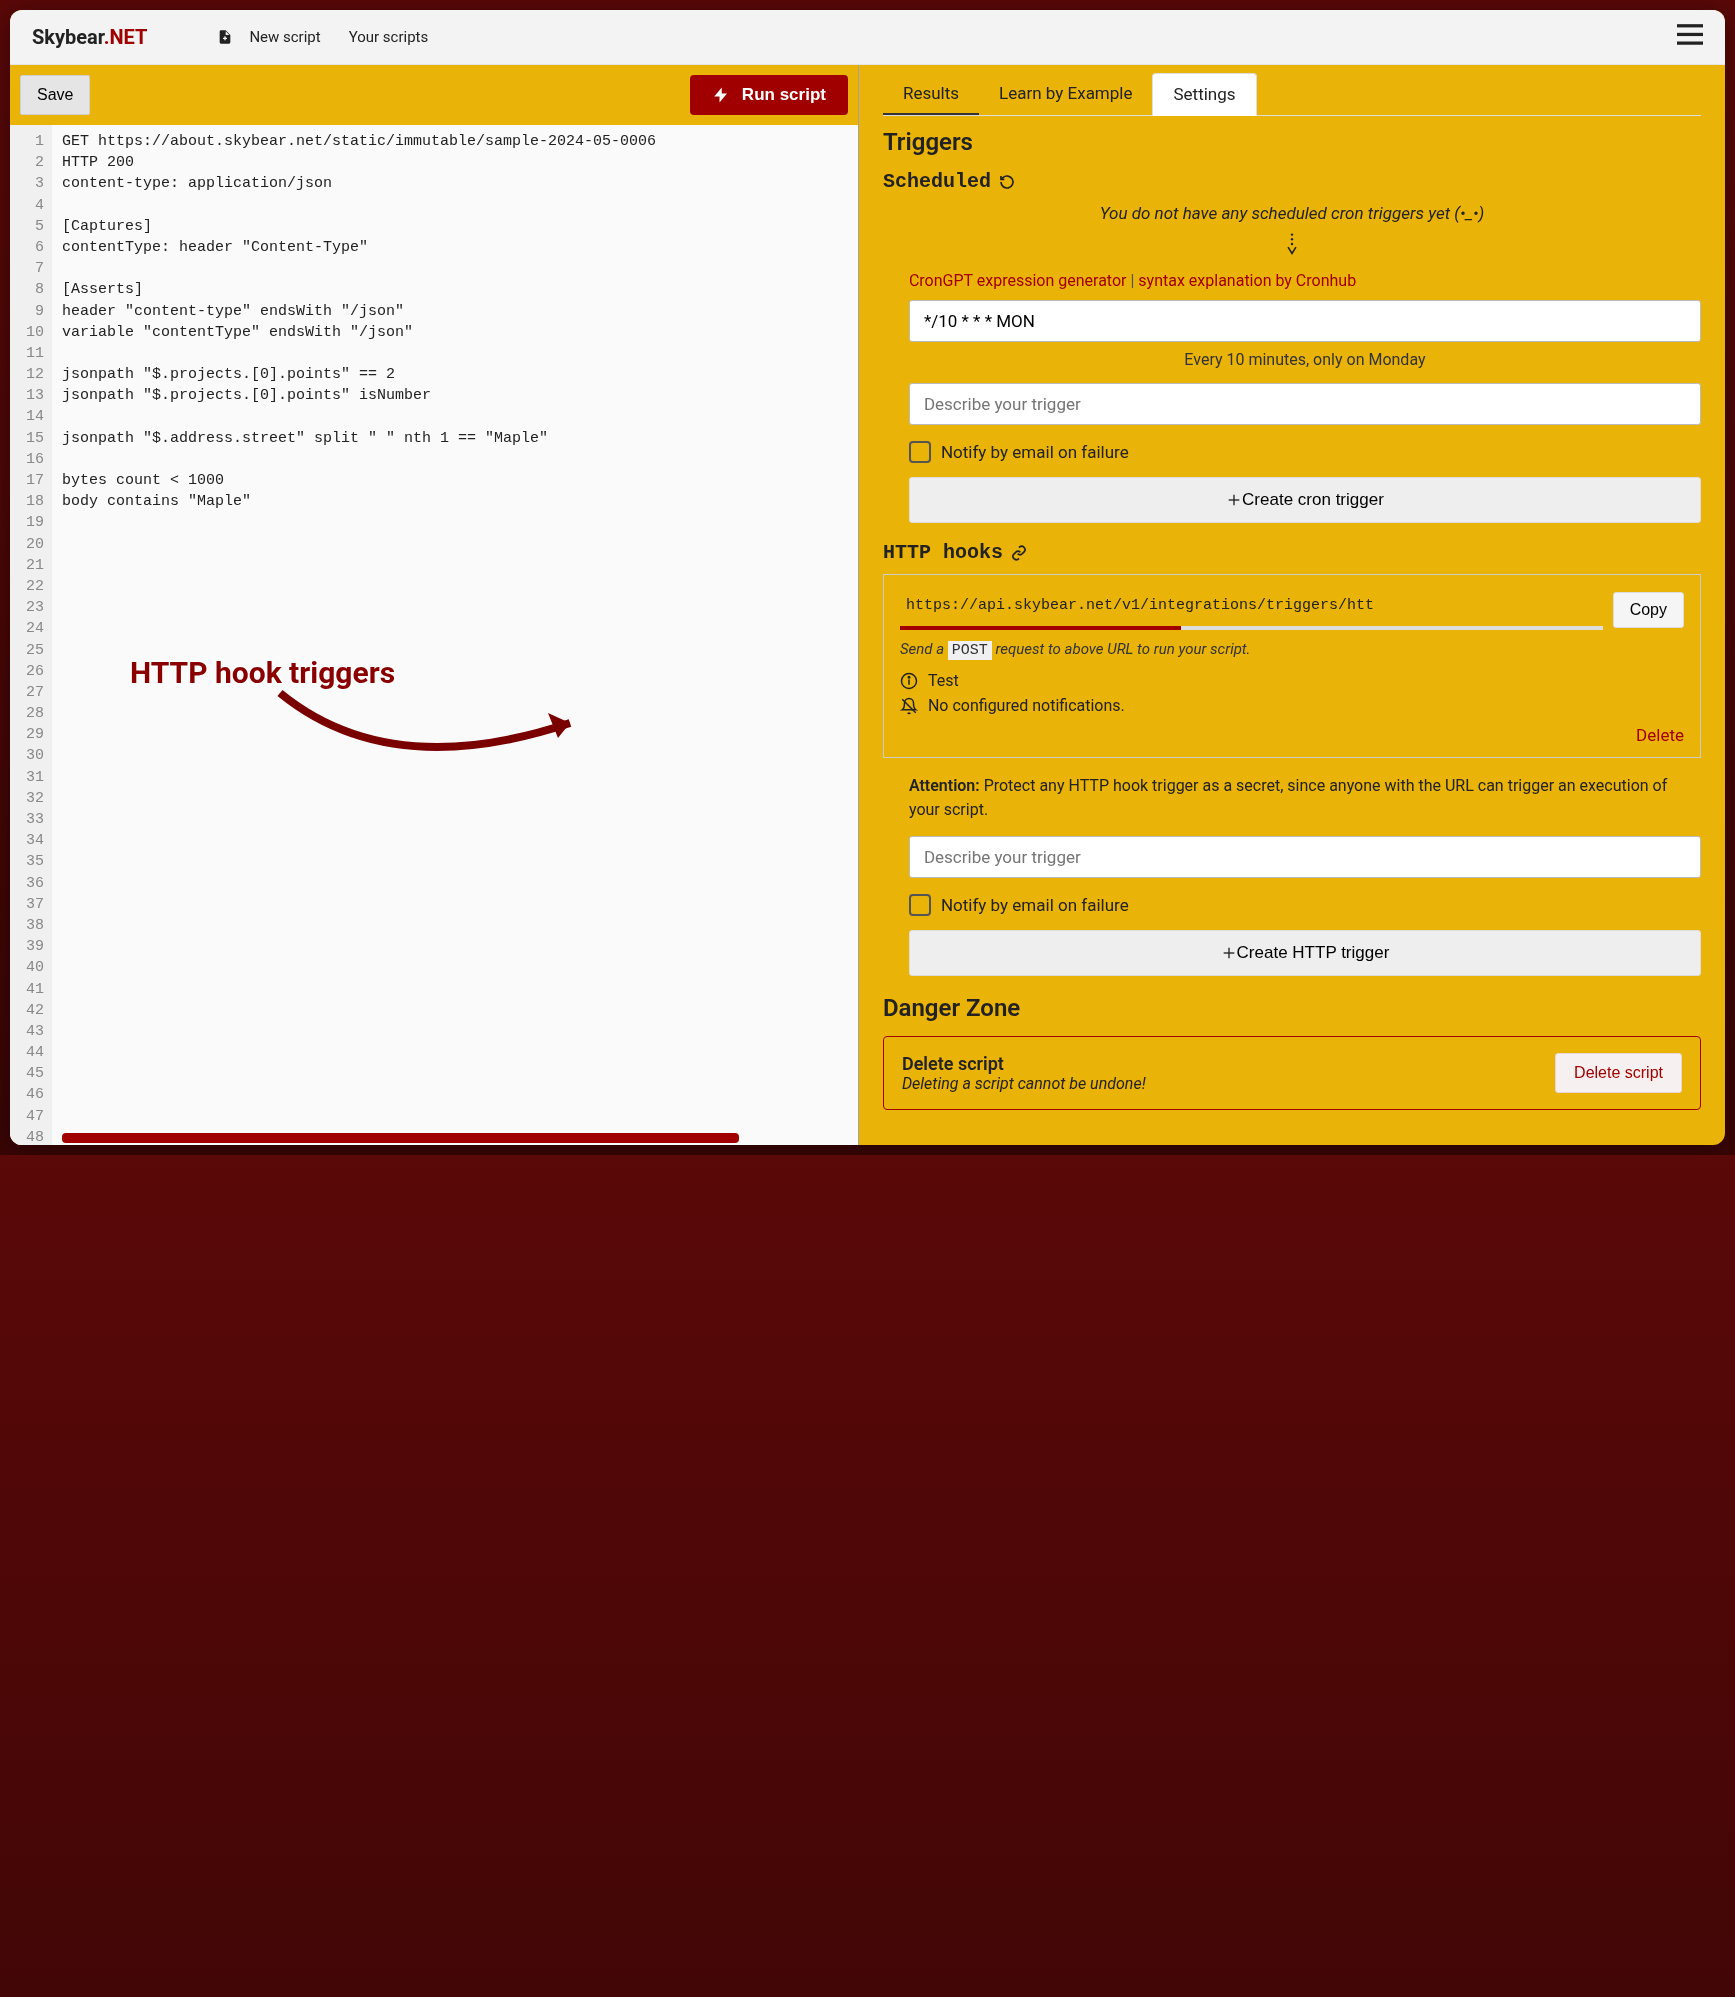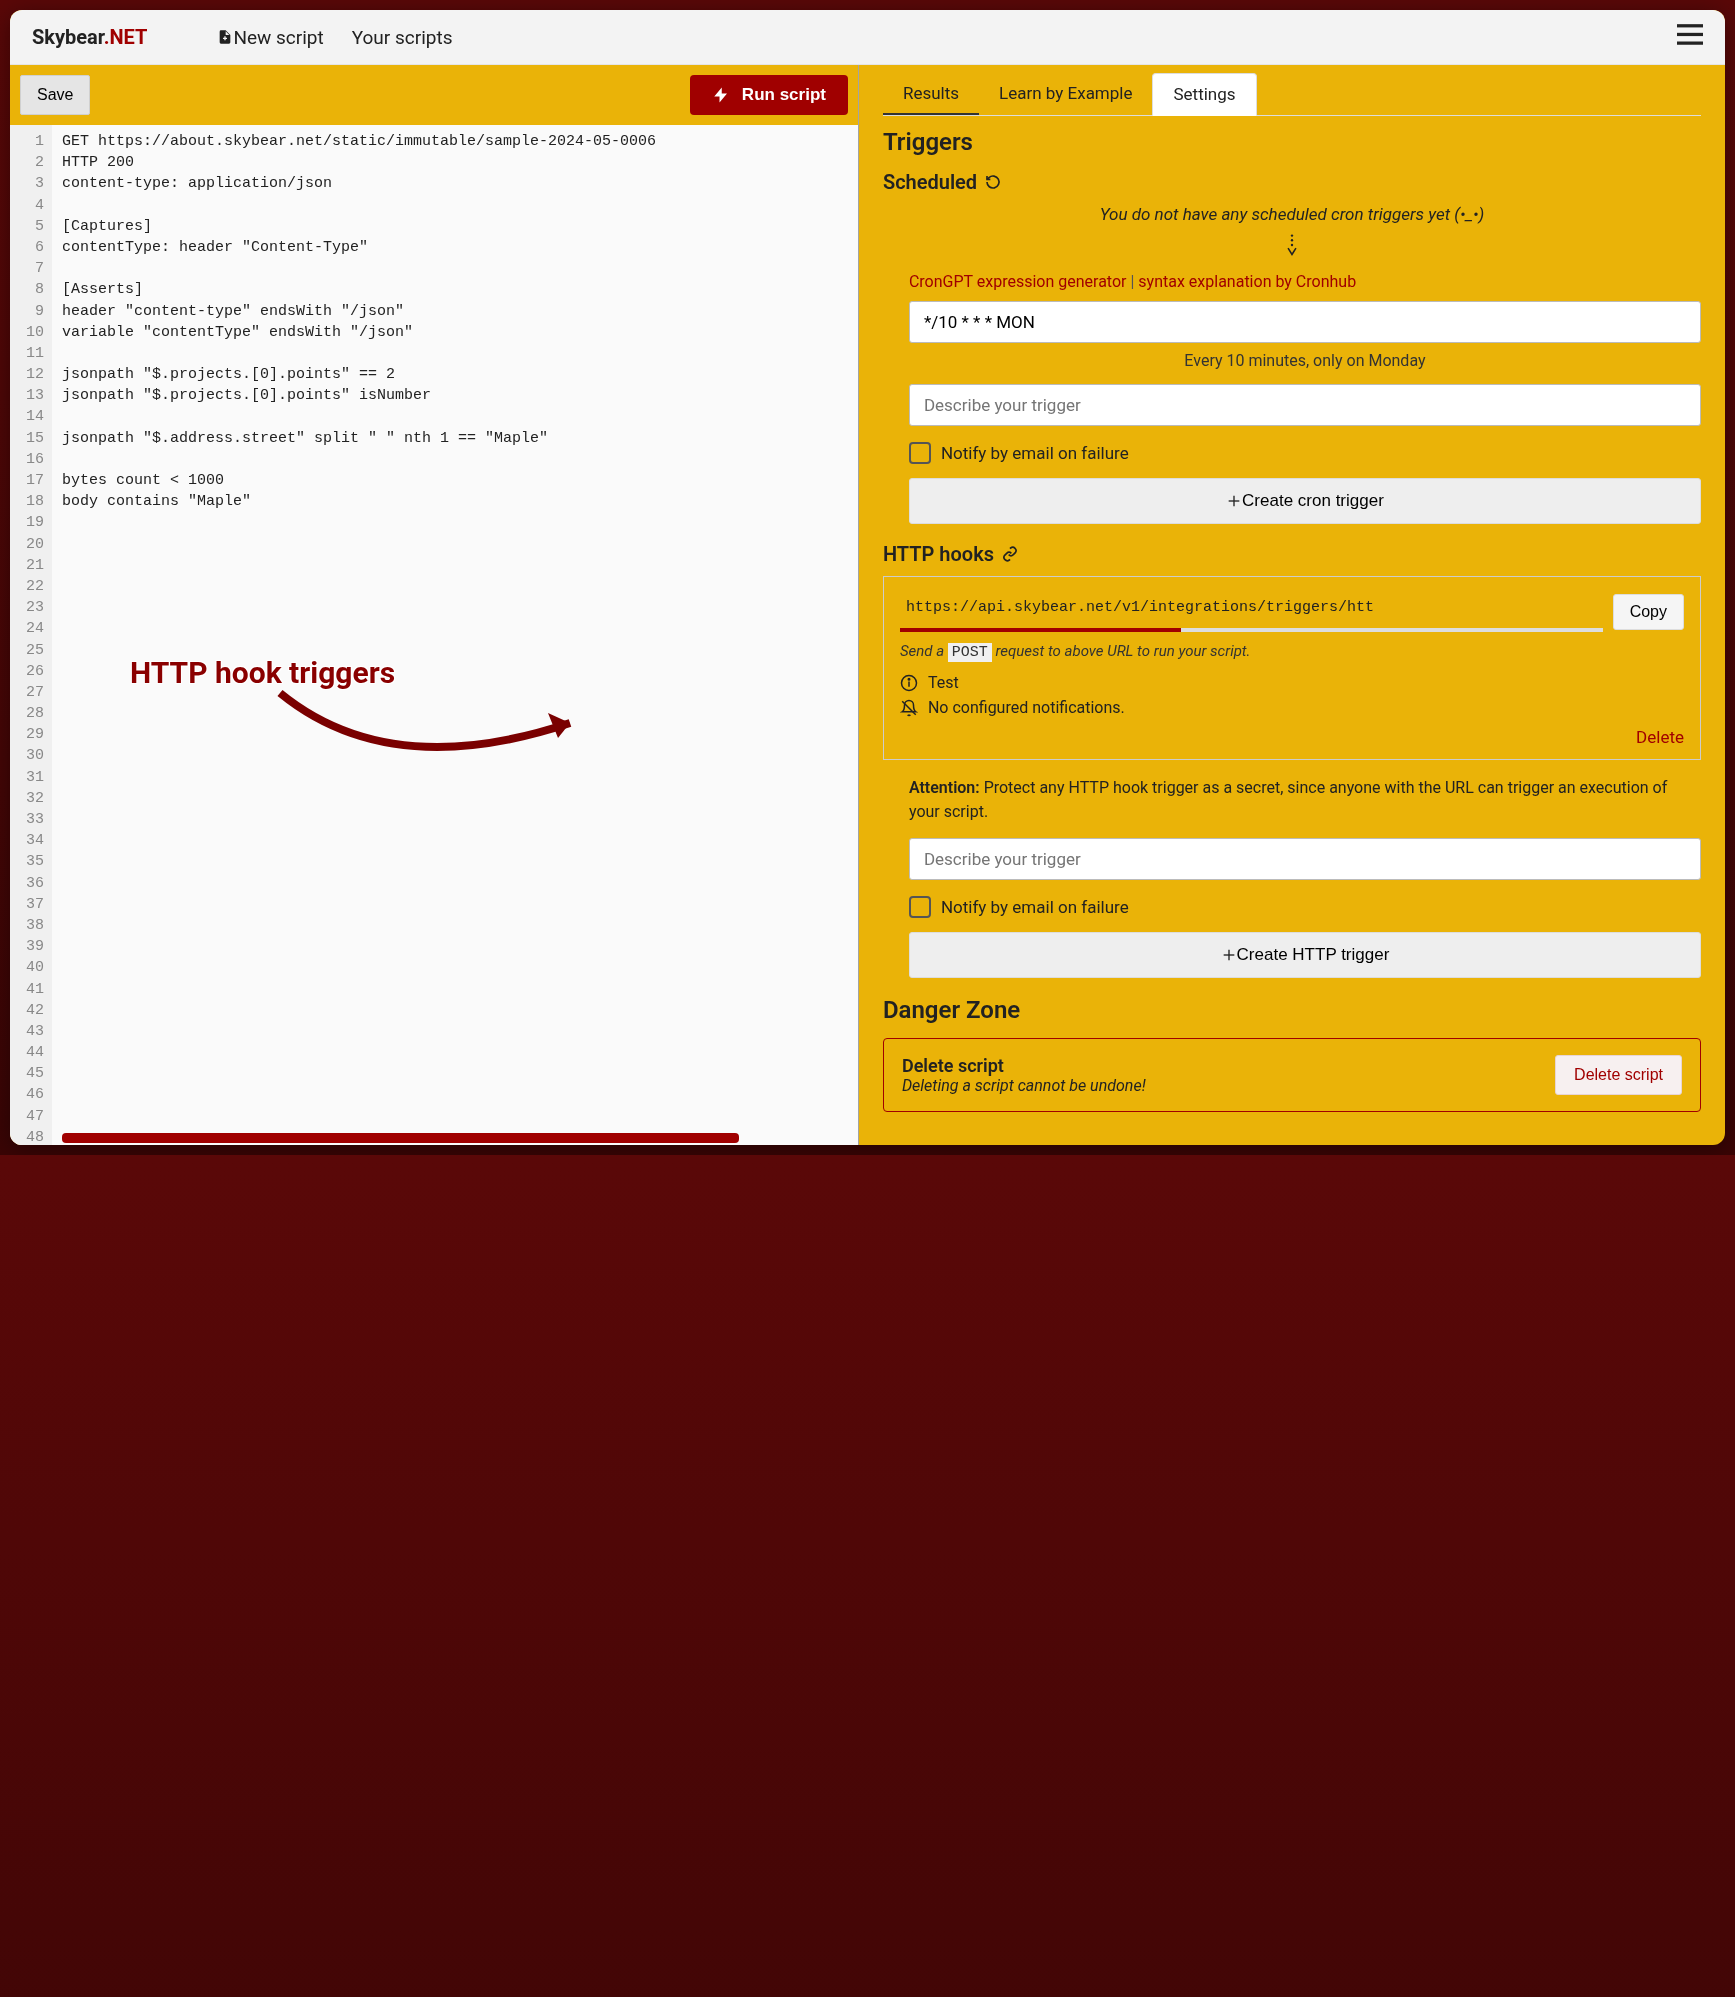--- a/index.html
+++ b/index.html
@@ -20,21 +20,21 @@
 .top-nav {
   display: flex;
   align-items: center;
   padding: 14px 22px;
   background: #f3f3f3;
   border-bottom: 1px solid #e5e5e5;
 }
 .brand { font-weight: 700; font-size: 20px; }
 .brand-red { color: #a00000; }
 .nav-links { display: flex; gap: 28px; margin-left: 70px; }
-.nav-link { display: flex; align-items: center; gap: 0; cursor: pointer; font-size: 19px; }
+.nav-link { display: flex; align-items: center; gap: 16px; cursor: pointer; font-size: 15px; }
 .nav-link svg { width: 16px; height: 18px; }
 .hamburger { margin-left: auto; cursor: pointer; }
 .hamburger svg { width: 26px; height: 22px; }
 
 .main-split { display: flex; height: 1080px; position: relative; }
 
 .left-panel { width: 49.5%; display: flex; flex-direction: column; border-right: 1px solid #a3a3a3; }
 .left-toolbar { display: flex; padding: 10px 10px 10px 10px; gap: 8px; }
 .save-btn {
   background: #e5e5e5; border: 1px solid #d0d0d0; padding: 8px 16px;
@@ -64,21 +64,21 @@
 .tab {
   padding: 10px 20px; cursor: pointer; font-size: 17px; color: #222;
 }
 .tab.active {
   border: 1px solid #ddd; border-bottom: 1px solid #fff;
   margin-bottom: -1px; background: #fff; border-radius: 4px 4px 0 0;
 }
 .tab.first-underline { border-bottom: 2px solid #333; }
 
 h2.section-h { font-size: 24px; font-weight: 600; margin: 8px 0 14px; }
-h3.sub-h { font-size: 20px; font-weight: 600; margin: 8px 0 10px; display:flex; align-items:center; gap:8px;}
+h3.sub-h { font-size: 20px; font-weight: 600; margin: 8px 0 10px; display:flex; align-items:center; gap:8px;font-family:Liberation Mono, monospace;}
 .sub-h svg { width:16px; height:16px; }
 
 .center-italic { text-align: center; font-style: italic; font-size: 17px; margin: 10px 0; }
 .dotted-arrow { text-align:center; margin: 6px 0 12px; font-size:18px; letter-spacing:1px;}
 .dotted-arrow svg { width:12px; height:22px; }
 
 .cron-links { font-size: 16px; margin-bottom: 10px; }
 .cron-links a { color: #a00000; text-decoration: none; }
 .cron-links .sep { color: #555; }
 

